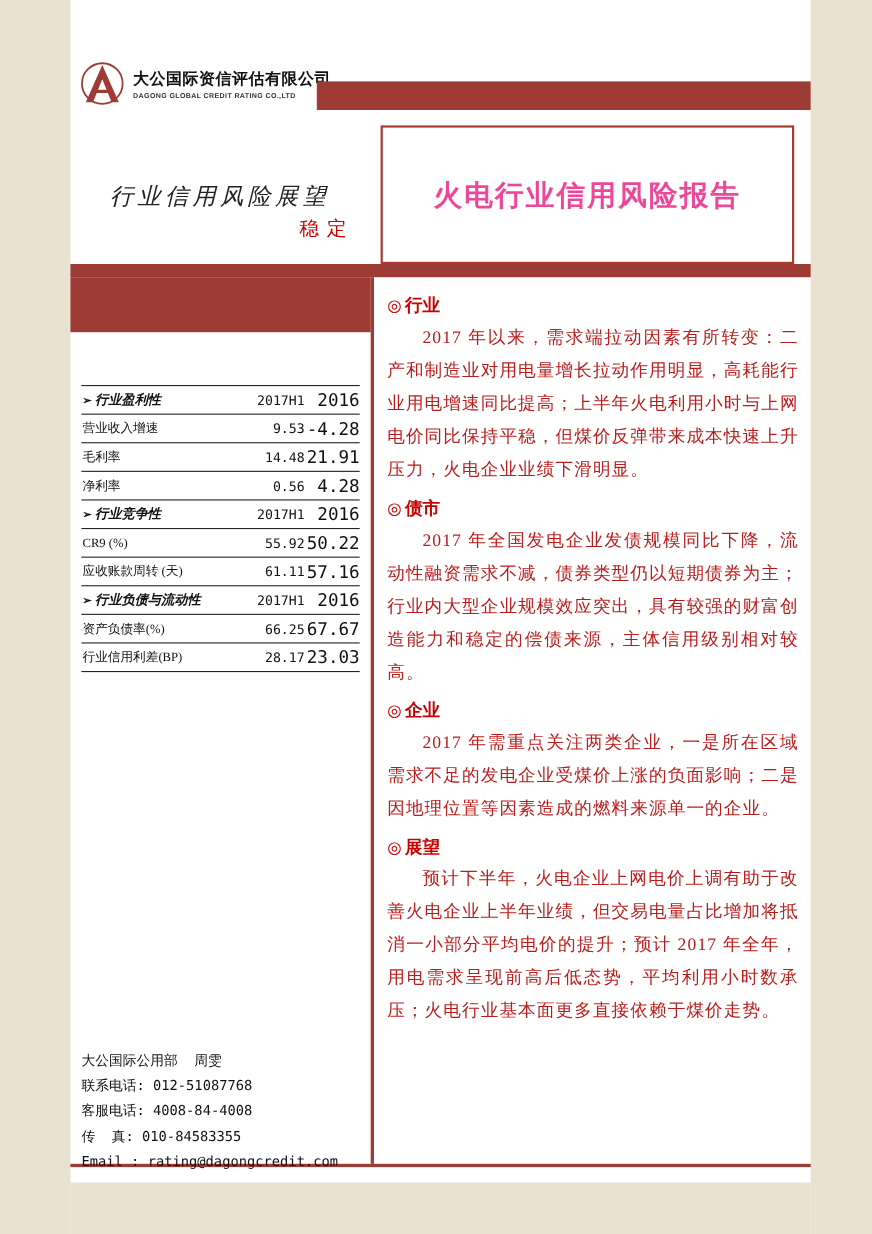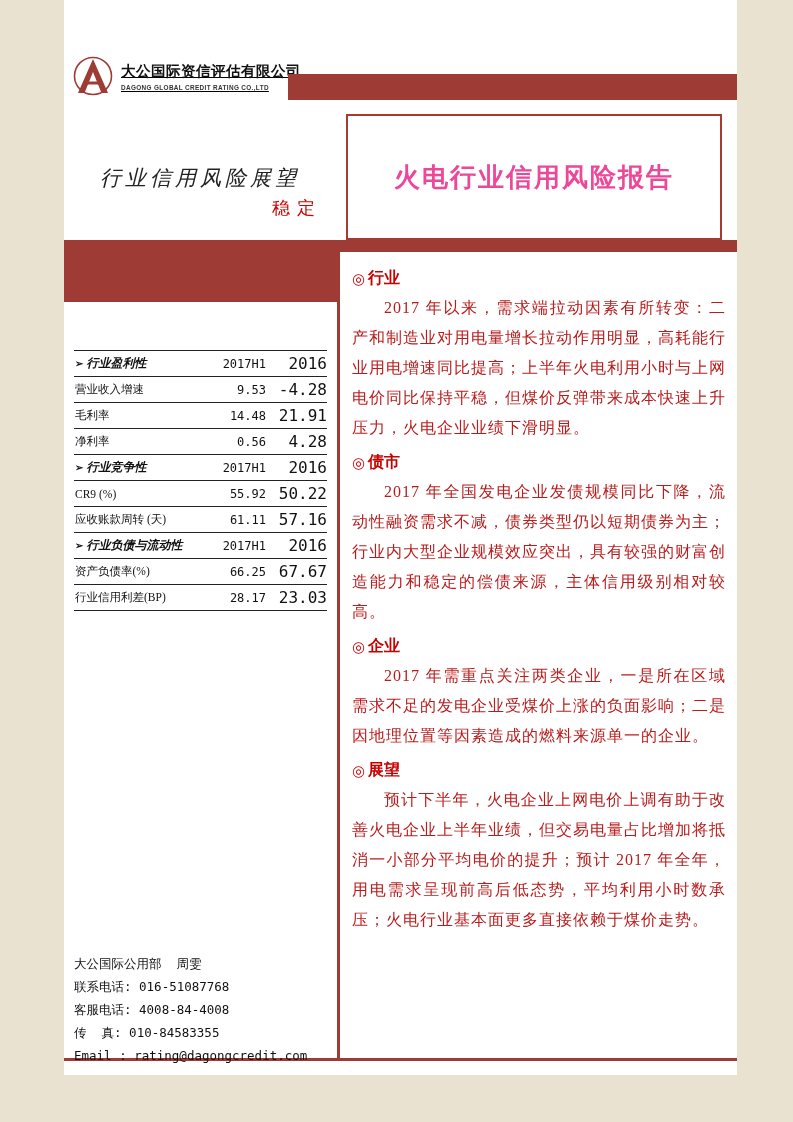--- a/index.html
+++ b/index.html
@@ -5,21 +5,21 @@
   html,body{margin:0;padding:0;}
   body{background:#ffffff;font-family:"Liberation Sans","DejaVu Sans",sans-serif;}
   .page{position:relative;width:793px;height:1122px;background:#ffffff;overflow:hidden;}
 
   
   .m-left{position:absolute;left:0;top:0;width:64px;height:1122px;background:#e9e2d0;}
   .m-right{position:absolute;left:737px;top:0;width:56px;height:1122px;background:#e9e2d0;}
   .m-bottom{position:absolute;left:64px;top:1075px;width:673px;height:47px;background:#e9e2d0;}
 
   
-  .logo{position:absolute;left:72px;top:56px;display:flex;align-items:center;gap:7px;text-decoration:underline;}
+  .logo{position:absolute;left:72px;top:56px;display:flex;align-items:center;gap:7px;}
   .logo svg{display:block;}
   .logo-text{display:flex;flex-direction:column;}
   .logo-cn{font-size:14.5px;font-weight:bold;color:#111;letter-spacing:0.5px;white-space:nowrap;}
   .logo-en{font-size:6.4px;font-weight:bold;color:#333;letter-spacing:0.35px;margin-top:3px;white-space:nowrap;}
 
   .bar-top{position:absolute;left:288px;top:74px;width:449px;height:26px;background:#9e3b34;}
 
   
   .outlook-title{position:absolute;left:78px;top:164px;width:244px;text-align:center;font-size:21px;color:#222;letter-spacing:4px;white-space:nowrap;font-style:italic;}
   .outlook-value{position:absolute;left:78px;top:196px;width:244px;text-align:right;font-size:18px;color:#c80000;letter-spacing:7px;}
@@ -27,21 +27,21 @@
   .report-title{font-size:26px;font-weight:bold;color:#ec4899;letter-spacing:2px;white-space:nowrap;}
 
   
   .bar-divider{position:absolute;left:64px;top:240px;width:673px;height:12px;background:#9e3b34;}
   .sidebar-block{position:absolute;left:64px;top:252px;width:273px;height:50px;background:#9e3b34;}
   .v-rule{position:absolute;left:337px;top:252px;width:3px;height:806px;background:#9e3b34;}
   .bottom-rule{position:absolute;left:64px;top:1058px;width:673px;height:3px;background:#9e3b34;}
 
   
   .mtable{position:absolute;left:74px;top:350px;width:253px;border-top:1px solid #222;font-family:"Liberation Serif","DejaVu Serif",serif;}
-  .trow{display:flex;align-items:center;height:25px;border-bottom:1px solid #222;gap:11px;}
+  .trow{display:flex;align-items:center;height:25px;border-bottom:1px solid #222;}
   .c-label{flex:1;font-size:11.5px;color:#111;white-space:nowrap;padding-left:1px;}
   .c-v1{width:64px;text-align:right;font-size:12px;color:#111;font-family:"DejaVu Sans Mono",monospace;}
   .c-v2{width:50px;text-align:right;font-size:16px;color:#111;font-family:"DejaVu Sans Mono",monospace;}
   .thead .c-label{font-weight:bold;font-style:italic;font-size:12px;}
   .thead .c-v1,.thead .c-v2{font-weight:normal;font-style:normal;}
   .tmarker{font-style:normal;font-size:10px;margin-right:3px;color:#111;}
 
   
   .contact{position:absolute;left:74px;top:952px;font-family:"DejaVu Sans Mono",monospace;font-size:12.5px;line-height:23px;color:#111;}
   .contact-line{white-space:pre;}
@@ -140,21 +140,21 @@
     </div>
     <div class="trow">
       <span class="c-label">行业信用利差(BP)</span>
       <span class="c-v1">28.17</span>
       <span class="c-v2">23.03</span>
     </div>
   </div>
 
   <div class="contact">
     <div class="contact-line">大公国际公用部  周雯</div>
-    <div class="contact-line">联系电话: 016-51087768</div>
+    <div class="contact-line">联系电话: 012-51087768</div>
     <div class="contact-line">客服电话: 4008-84-4008</div>
     <div class="contact-line">传  真: 010-84583355</div>
     <div class="contact-line">Email : rating@dagongcredit.com</div>
   </div>
 
   <div class="main-col">
 
     <div class="sec">
       <div class="sec-title">
         <span class="sec-marker">◎</span>

